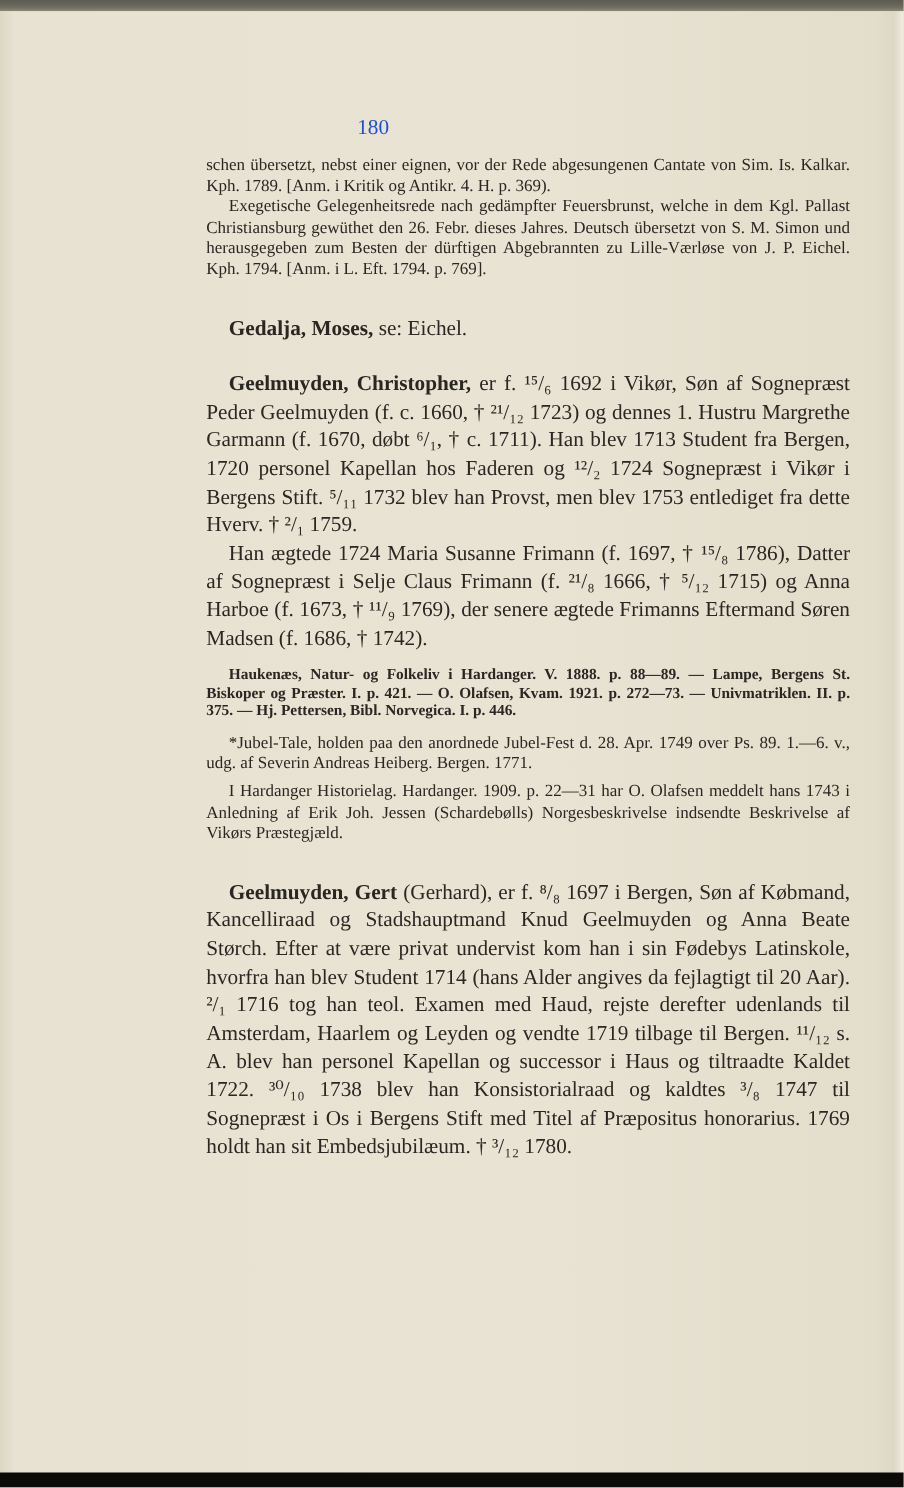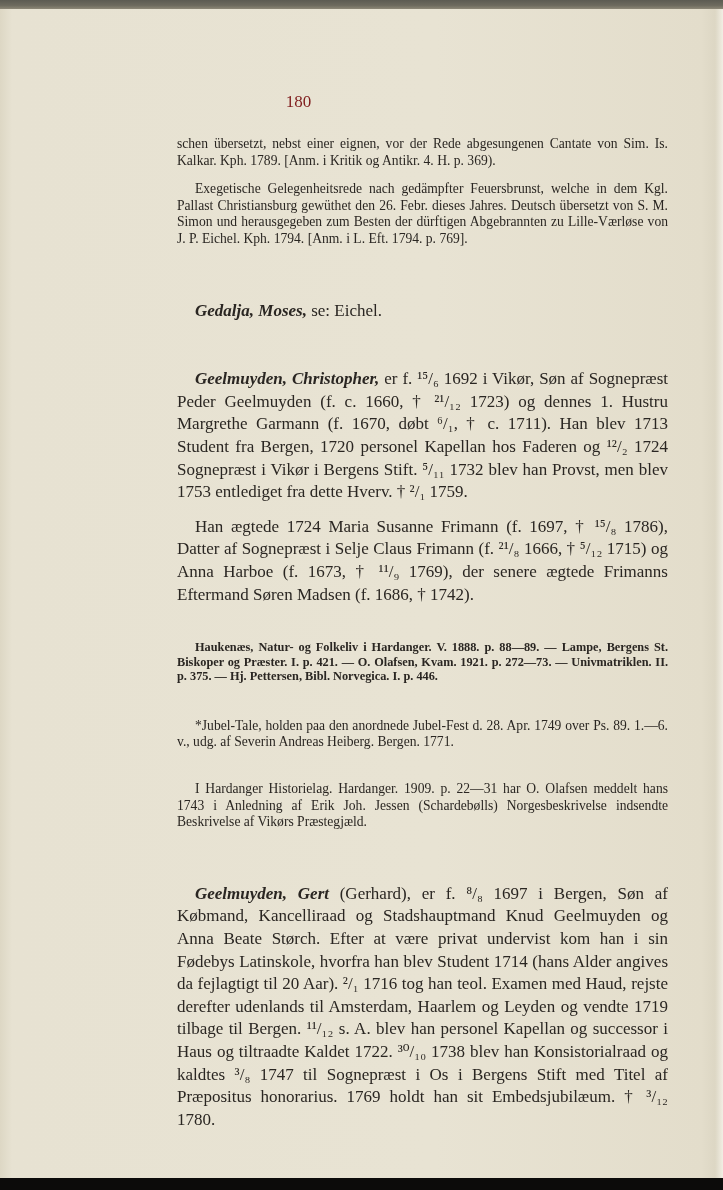--- a/index.html
+++ b/index.html
@@ -21,31 +21,31 @@
   .page {
     position: absolute; left: 0; top: 9px; width: 723px; height: 1169px;
     background: linear-gradient(90deg, #ddd7c4 0px, #e7e2d2 12px, #e8e3d3 60%, #e3ddcb 97%, #d9d3c0 100%);
   }
   .right-shade {
     position: absolute; right: 0; top: 9px; width: 8px; height: 1169px;
     background: linear-gradient(90deg, rgba(255,255,255,0), rgba(245,242,232,0.9));
   }
   .page-number {
     position: absolute; left: 0; width: 597px; top: 92px; text-align: center;
-    font-size: 17px; color: #7f1d1d;
+    font-size: 17px; color: #1d4ed8;
   }
   .content {
     position: absolute; left: 165px; top: 124px; width: 515px;
   }
-  p { margin: 12px; text-align: justify; }
+  p { margin: 0; text-align: justify; }
   .small { font-size: 13.6px; line-height: 16.6px; }
   .indent { text-indent: 18px; }
   .large { font-size: 17px; line-height: 22.6px; }
   .tiny { font-size: 12.3px; line-height: 14.6px; font-weight: bold; }
-  b { font-weight: bold; font-style: italic; }
+  b { font-weight: bold; }
   .gap-s { height: 10px; }
   .gap-m { height: 22px; }
   .gap-l { height: 28px; }
 </style>
 </head>
 <body>
 
 <div class="top-edge"></div>
 <div class="page"></div>
 <div class="right-shade"></div>

